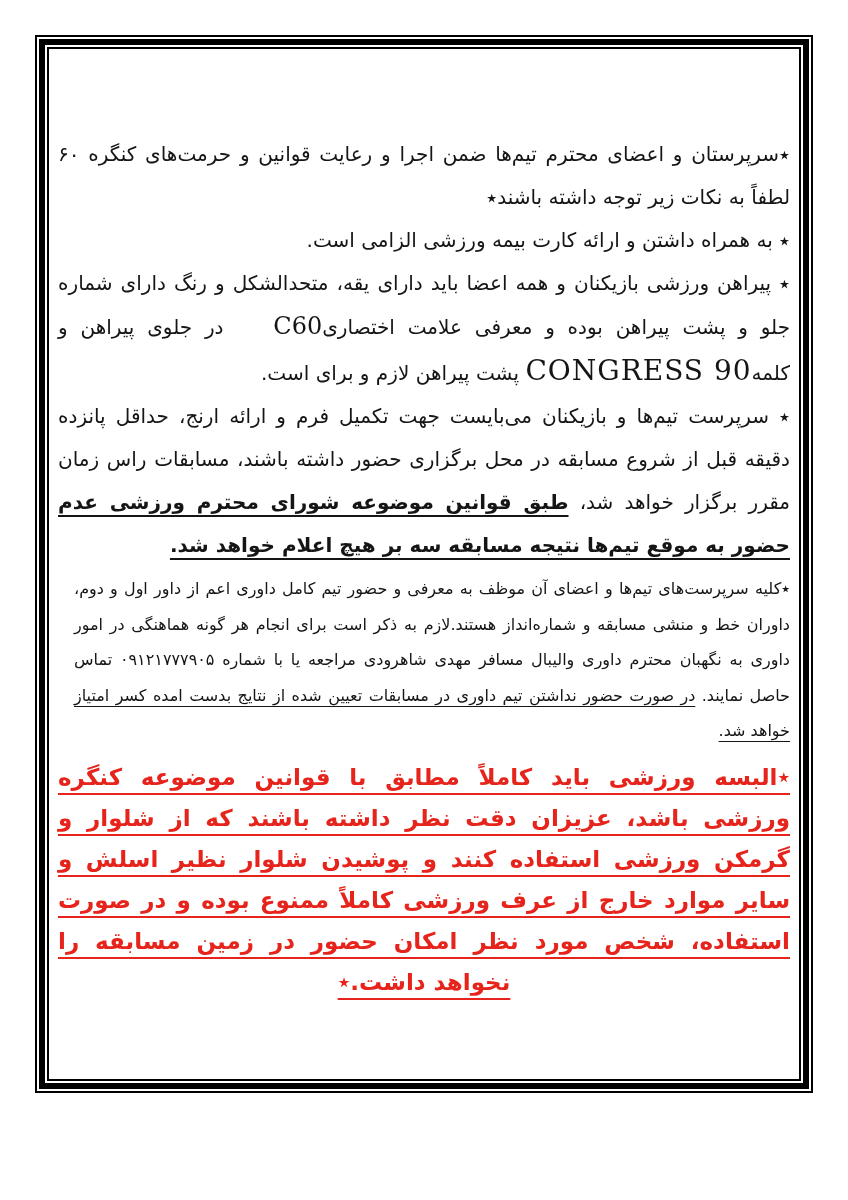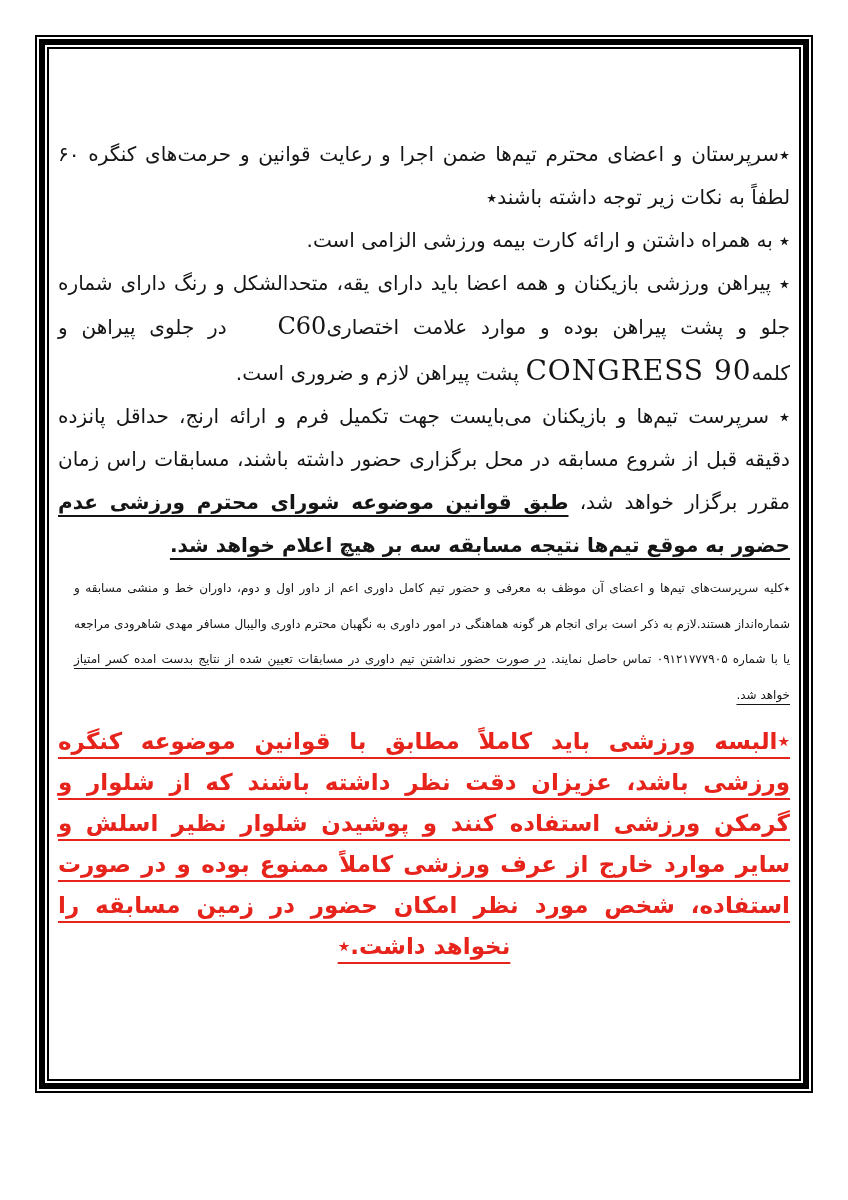--- a/index.html
+++ b/index.html
@@ -43,21 +43,21 @@
     padding:84px 9px 0 9px;
   }
   p{ margin:0; }
   .para{
     font-size:20px;
     line-height:43px;
     text-align:justify;
     text-align-last:right;
   }
   .para-referee{
-    font-size:12px;
+    font-size:16px;
     line-height:35.5px;
     margin-top:4px;
     text-align:justify;
     text-align-last:right;
     margin-left:16px;
   }
   .emphasis{
     font-weight:bold;
     text-decoration:underline;
     text-underline-offset:6px;
@@ -110,21 +110,21 @@
 
           <p class="para">
             <span>٭سرپرستان و اعضای محترم تیم‌ها ضمن اجرا و رعایت قوانین و حرمت‌های کنگره ۶۰ لطفاً به نکات زیر توجه داشته باشند٭</span>
           </p>
 
           <p class="para">
             <span>٭ به همراه داشتن و ارائه کارت بیمه ورزشی الزامی است.</span>
           </p>
 
           <p class="para">
-            <span>٭ پیراهن ورزشی بازیکنان و همه اعضا  باید دارای یقه، متحدالشکل و رنگ دارای شماره جلو و پشت پیراهن بوده و موارد علامت اختصاری</span><span class="logo-short">C60</span><span> در جلوی پیراهن و کلمه</span><span class="logo-full">CONGRESS 90</span><span> پشت پیراهن لازم و ضروری است.</span>
+            <span>٭ پیراهن ورزشی بازیکنان و همه اعضا  باید دارای یقه، متحدالشکل و رنگ دارای شماره جلو و پشت پیراهن بوده و معرفی علامت اختصاری</span><span class="logo-short">C60</span><span> در جلوی پیراهن و کلمه</span><span class="logo-full">CONGRESS 90</span><span> پشت پیراهن لازم و برای است.</span>
           </p>
 
           <p class="para">
             <span>٭ سرپرست تیم‌ها و بازیکنان می‌بایست جهت تکمیل فرم و ارائه ارنج، حداقل پانزده دقیقه قبل از شروع مسابقه در محل برگزاری حضور داشته باشند، مسابقات راس زمان مقرر برگزار خواهد شد، </span><span class="emphasis">طبق قوانین موضوعه شورای محترم ورزشی عدم حضور به موقع تیم‌ها نتیجه مسابقه سه بر هیچ اعلام خواهد شد.</span>
           </p>
 
           <p class="para-referee">
             <span>٭کلیه سرپرست‌های تیم‌ها و اعضای آن موظف به معرفی و حضور تیم کامل داوری اعم از داور اول و دوم، داوران خط و منشی مسابقه و شماره‌انداز هستند.لازم به ذکر است برای انجام هر گونه هماهنگی در امور داوری به نگهبان محترم داوری والیبال مسافر مهدی شاهرودی مراجعه یا با شماره ۰۹۱۲۱۷۷۷۹۰۵ تماس حاصل نمایند. </span><span class="underlined">در صورت حضور نداشتن تیم داوری در مسابقات تعیین شده از نتایج بدست امده کسر امتیاز خواهد شد.</span>
           </p>
 

